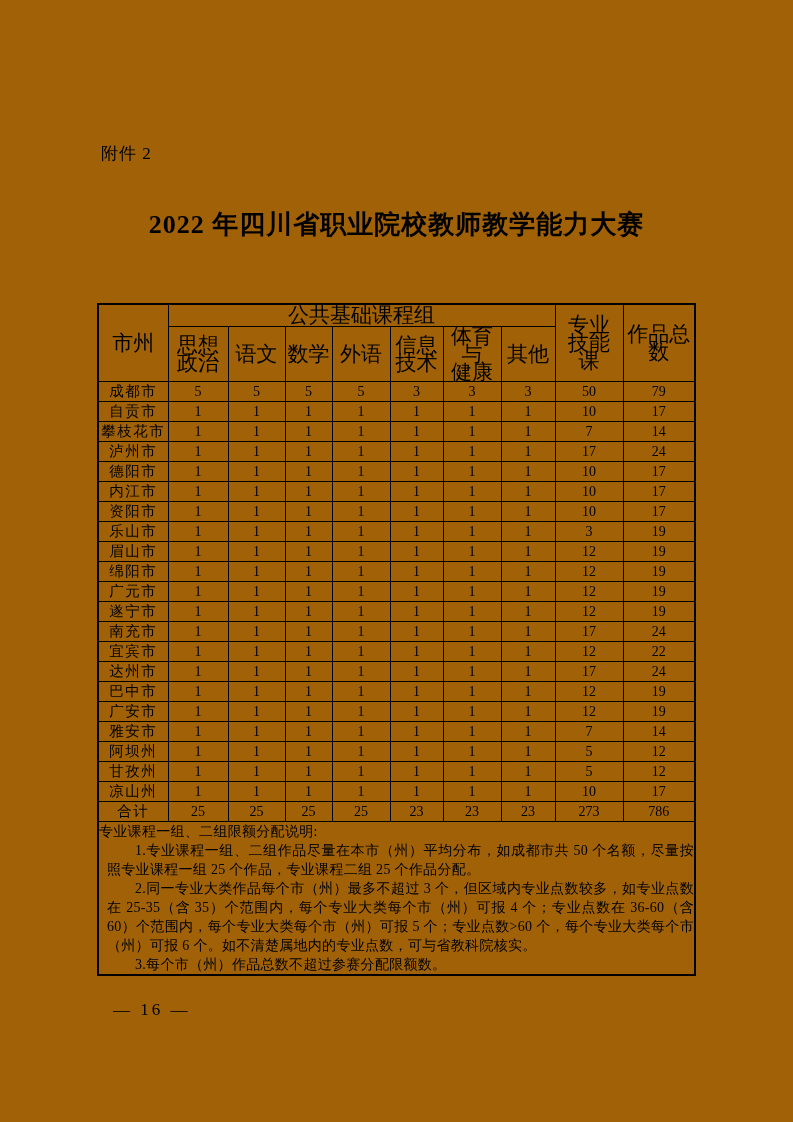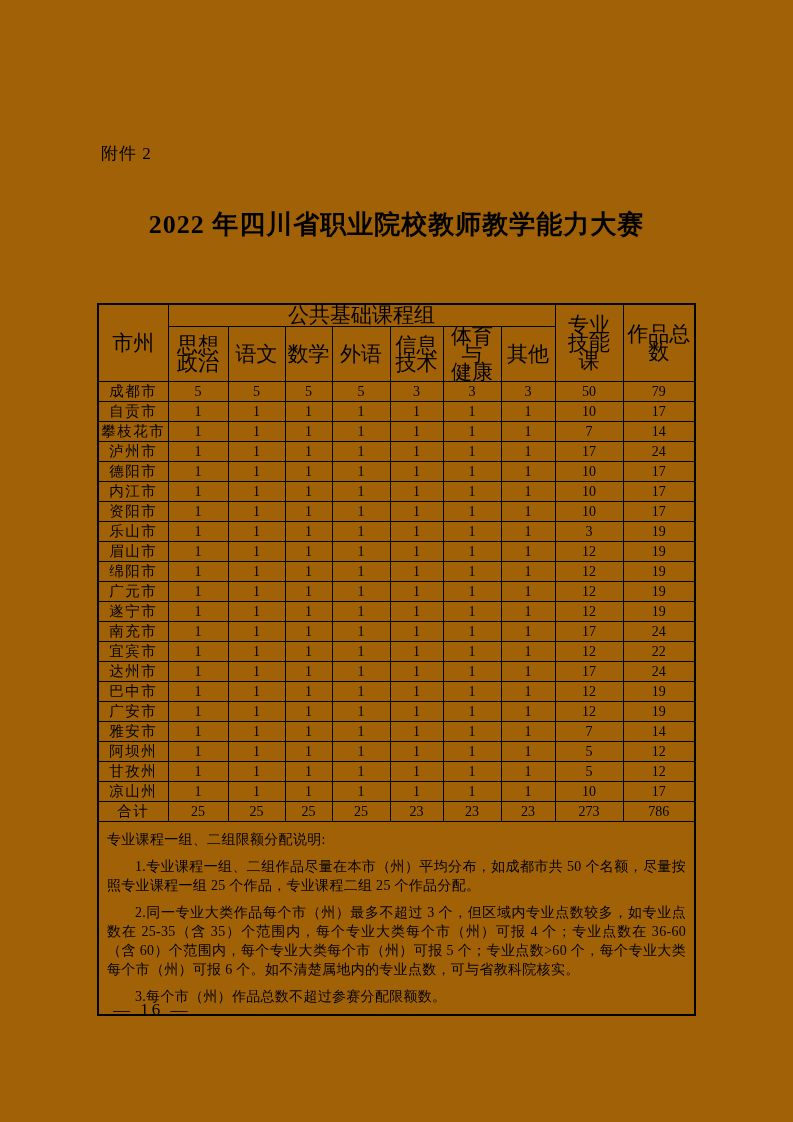--- a/index.html
+++ b/index.html
@@ -49,27 +49,27 @@
   table.quota tbody td { height: 19.5px; line-height: 19px; }
   table.quota tbody td.city { letter-spacing: 1.5px; font-size: 14.5px; margin-top: 34px; }
 
   td.notes-cell {
     height: 152px;
     text-align: left;
     vertical-align: top;
     padding: 1px 3px 2px 2px;
   }
   .notes-cell p {
-    margin: 8px;
+    margin: 0;
     font-size: 14px;
     line-height: 19px;
     text-align: justify;
     letter-spacing: 0.3px;
   }
-  .notes-cell p.num { text-indent: 2em; }
+  .notes-cell p.num { text-indent: 2em; padding-left: 8px; }
 
   .page-number {
     position: absolute; left: 113px; top: 1000px;
     font-size: 17px; letter-spacing: 3px;
   }
 </style>
 </head>
 <body>
 
 <div class="page">

